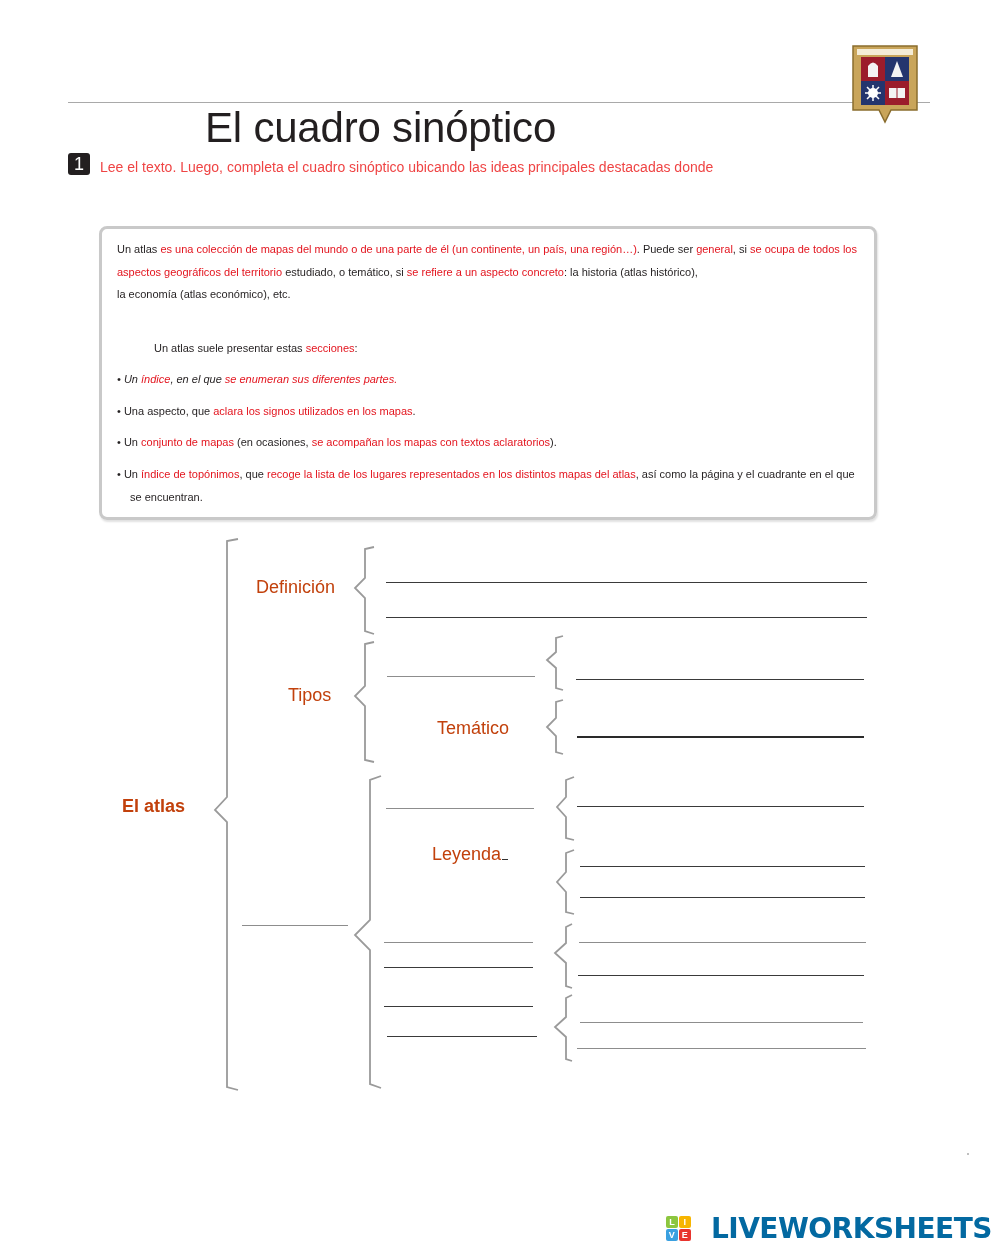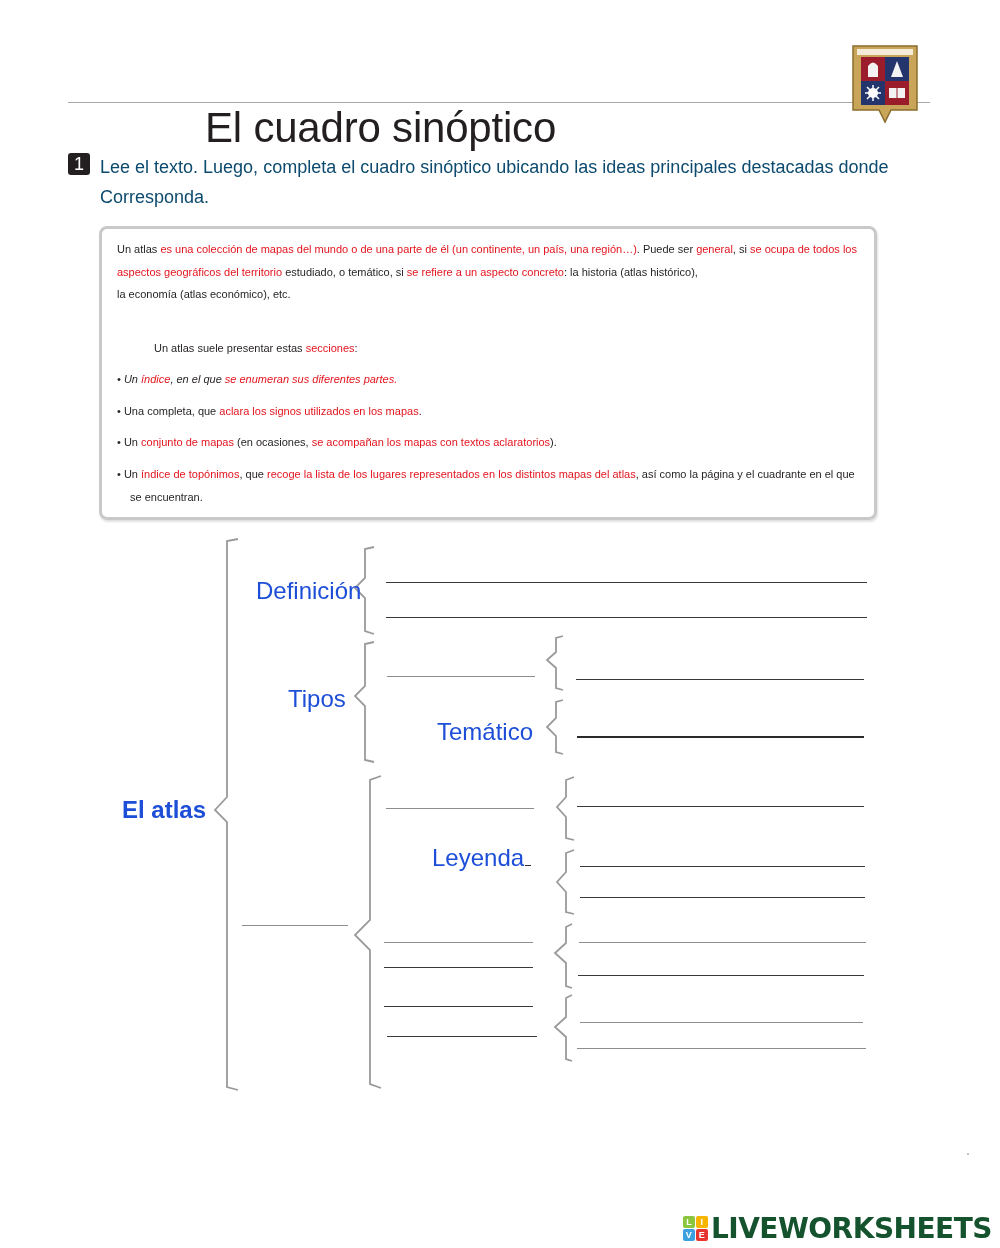--- a/index.html
+++ b/index.html
@@ -21,36 +21,36 @@
     .crest {
       left: 851px; top: 44px; width: 68px; height: 80px;
     }
     .step-badge {
       left: 68px; top: 153px; width: 22px; height: 22px;
       background: #231f20; color: #fff; border-radius: 3px;
       font-size: 18px; line-height: 22px; text-align: center;
     }
     .instruction {
       left: 100px; top: 152px; width: 860px;
-      font-size: 18px; line-height: 30px; color: #0c4a6e;
+      font-size: 14px; line-height: 30px; color: #ef4444;
     }
     .textbox {
       left: 99px; top: 226px; width: 778px; height: 294px;
       border: 3px solid #c9c9c9; border-radius: 8px;
       box-shadow: 1px 2px 2px rgba(0,0,0,0.12);
       box-sizing: border-box;
     }
     .para {
       position: absolute; left: 117px; width: 750px;
       font-size: 11px; line-height: 22.5px; color: #231f20;
     }
     .red { color: #e3141e; }
     .bullet-indent { padding-left: 13px; text-indent: -13px; }
     .lbl {
-      position: absolute; font-size: 24px; color: #1d4ed8; white-space: nowrap;
+      position: absolute; font-size: 18px; color: #c2410c; white-space: nowrap;
     }
     .lbl-bold { font-weight: bold; }
     .blank {
       position: absolute; height: 20px; border: none; background: transparent;
       border-bottom: 1.5px solid #3a3a3a; outline: none; padding: 0 4px;
       font-family: "Liberation Sans", sans-serif; font-size: 15px; color: #1a3d8f;
       box-sizing: border-box;
     }
     .blank.gray { border-bottom-color: #8d8d8d; }
     .blank.thick { border-bottom-width: 2.5px; border-bottom-color: #2a2a2a; }
@@ -90,33 +90,32 @@
     <circle cx="22" cy="49" r="5" fill="#ffffff"></circle>
     <path d="M22 41 L22 57 M14 49 L30 49 M16 43 L28 55 M28 43 L16 55" stroke="#ffffff" stroke-width="1.5"></path>
     <rect x="38" y="44" width="16" height="10" fill="#f3f3f3"></rect>
     <line x1="46" y1="44" x2="46" y2="54" stroke="#9b1c2b" stroke-width="1"></line>
   </svg>
 </div>
 
 <div class="abs step-badge">1</div>
 <div class="abs instruction">
   <div>Lee el texto. Luego, completa el cuadro sinóptico ubicando las ideas principales destacadas donde</div>
-  <div>Corresponda.</div>
 </div>
 
 <div class="abs textbox"></div>
 <div class="para" style="top:238px;">
   <span id="p1-runs"><span>Un atlas </span><span class="red">es una colección de mapas del mundo o de una parte de él (un continente, un país, una región…)</span><span>. Puede ser </span><span class="red">general</span><span>, si </span><span class="red">se ocupa de todos los aspectos geográficos del territorio</span><span> estudiado, o temático, si </span><span class="red">se refiere a un aspecto concreto</span><span>: la historia (atlas histórico), </span></span><br>
   <span>la economía (atlas económico), etc.</span>
 </div>
 <div class="para" style="top:337px;margin-left:37px;">
   <span id="p2-runs"><span>Un atlas suele presentar estas </span><span class="red">secciones</span><span>:</span></span>
 </div>
 <div class="para bullet-indent" style="top:368px;font-style:italic;"><span class="bullet-runs"><span>• Un </span><span class="red">índice</span><span>, en el que </span><span class="red">se enumeran sus diferentes partes.</span></span></div>
-<div class="para bullet-indent" style="top:400px;"><span class="bullet-runs"><span>• Una completa, que </span><span class="red">aclara los signos utilizados en los mapas</span><span>.</span></span></div>
+<div class="para bullet-indent" style="top:400px;"><span class="bullet-runs"><span>• Una aspecto, que </span><span class="red">aclara los signos utilizados en los mapas</span><span>.</span></span></div>
 <div class="para bullet-indent" style="top:431px;"><span class="bullet-runs"><span>• Un </span><span class="red">conjunto de mapas</span><span> (en ocasiones, </span><span class="red">se acompañan los mapas con textos aclaratorios</span><span>).</span></span></div>
 <div class="para bullet-indent" style="top:463px;width:725px;"><span class="bullet-runs"><span>• Un </span><span class="red">índice de topónimos</span><span>, que </span><span class="red">recoge la lista de los lugares representados en los distintos mapas del atlas</span><span>, así como la página y el cuadrante en el que se encuentran.</span></span></div>
 
 <svg class="braces" width="1000" height="1248">
   <g fill="none" stroke="#9a9a9a" stroke-width="1.8" stroke-linejoin="miter">
 
     <path d="M238 539 L227 541 L227 797 L215 810 L227 822 L227 1087 L238 1090"></path>
 
     <path d="M374 547 L365 549 L365 578 L355 588 L365 598 L365 631 L374 634"></path>
 
@@ -171,14 +170,14 @@
 
 <div class="abs dot"></div>
 
 <div class="abs footer-logo">
   <div class="live-grid">
     <span class="lg" style="background: rgb(140, 198, 63);">L</span>
     <span class="lg" style="background: rgb(247, 181, 0);">I</span>
     <span class="lg" style="background: rgb(58, 160, 224);">V</span>
     <span class="lg" style="background: rgb(232, 52, 46);">E</span>
   </div>
-  <span class="lw-text" style="color: #14532d;">LIVEWORKSHEETS</span>
+  <span class="lw-text" style="color: #0369a1; margin-left: 17px;">LIVEWORKSHEETS</span>
 </div>
 
 </body></html>

